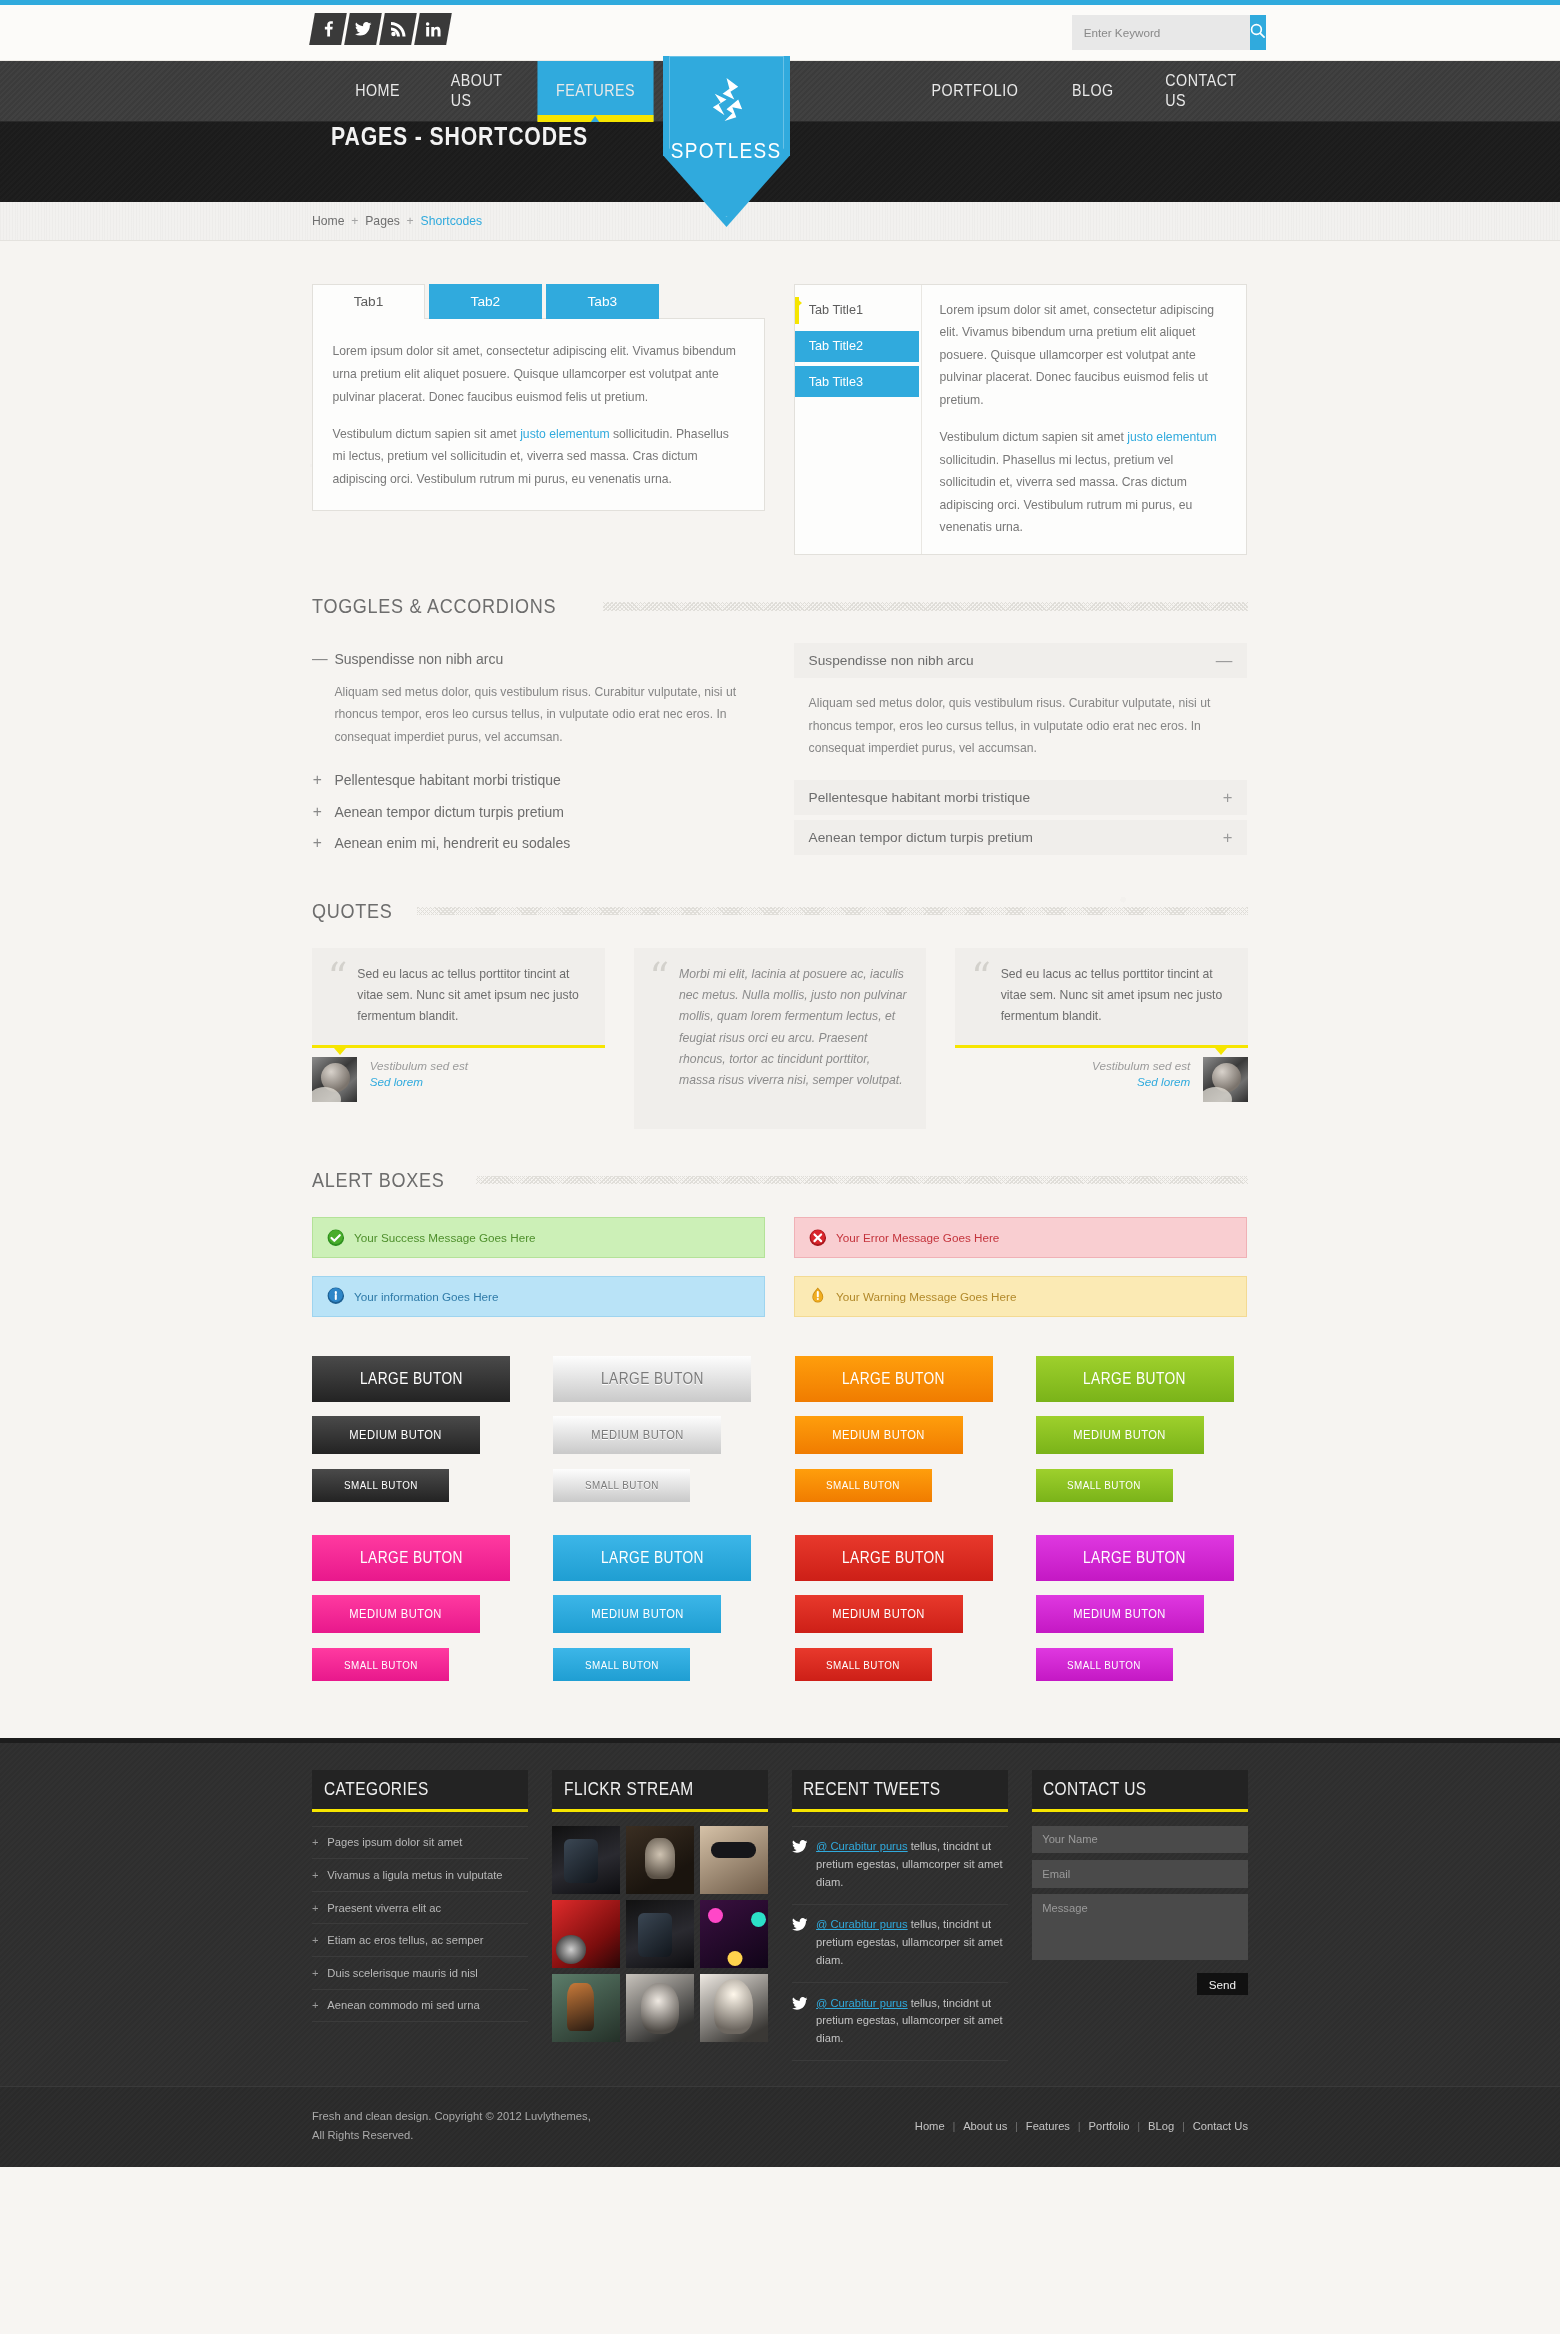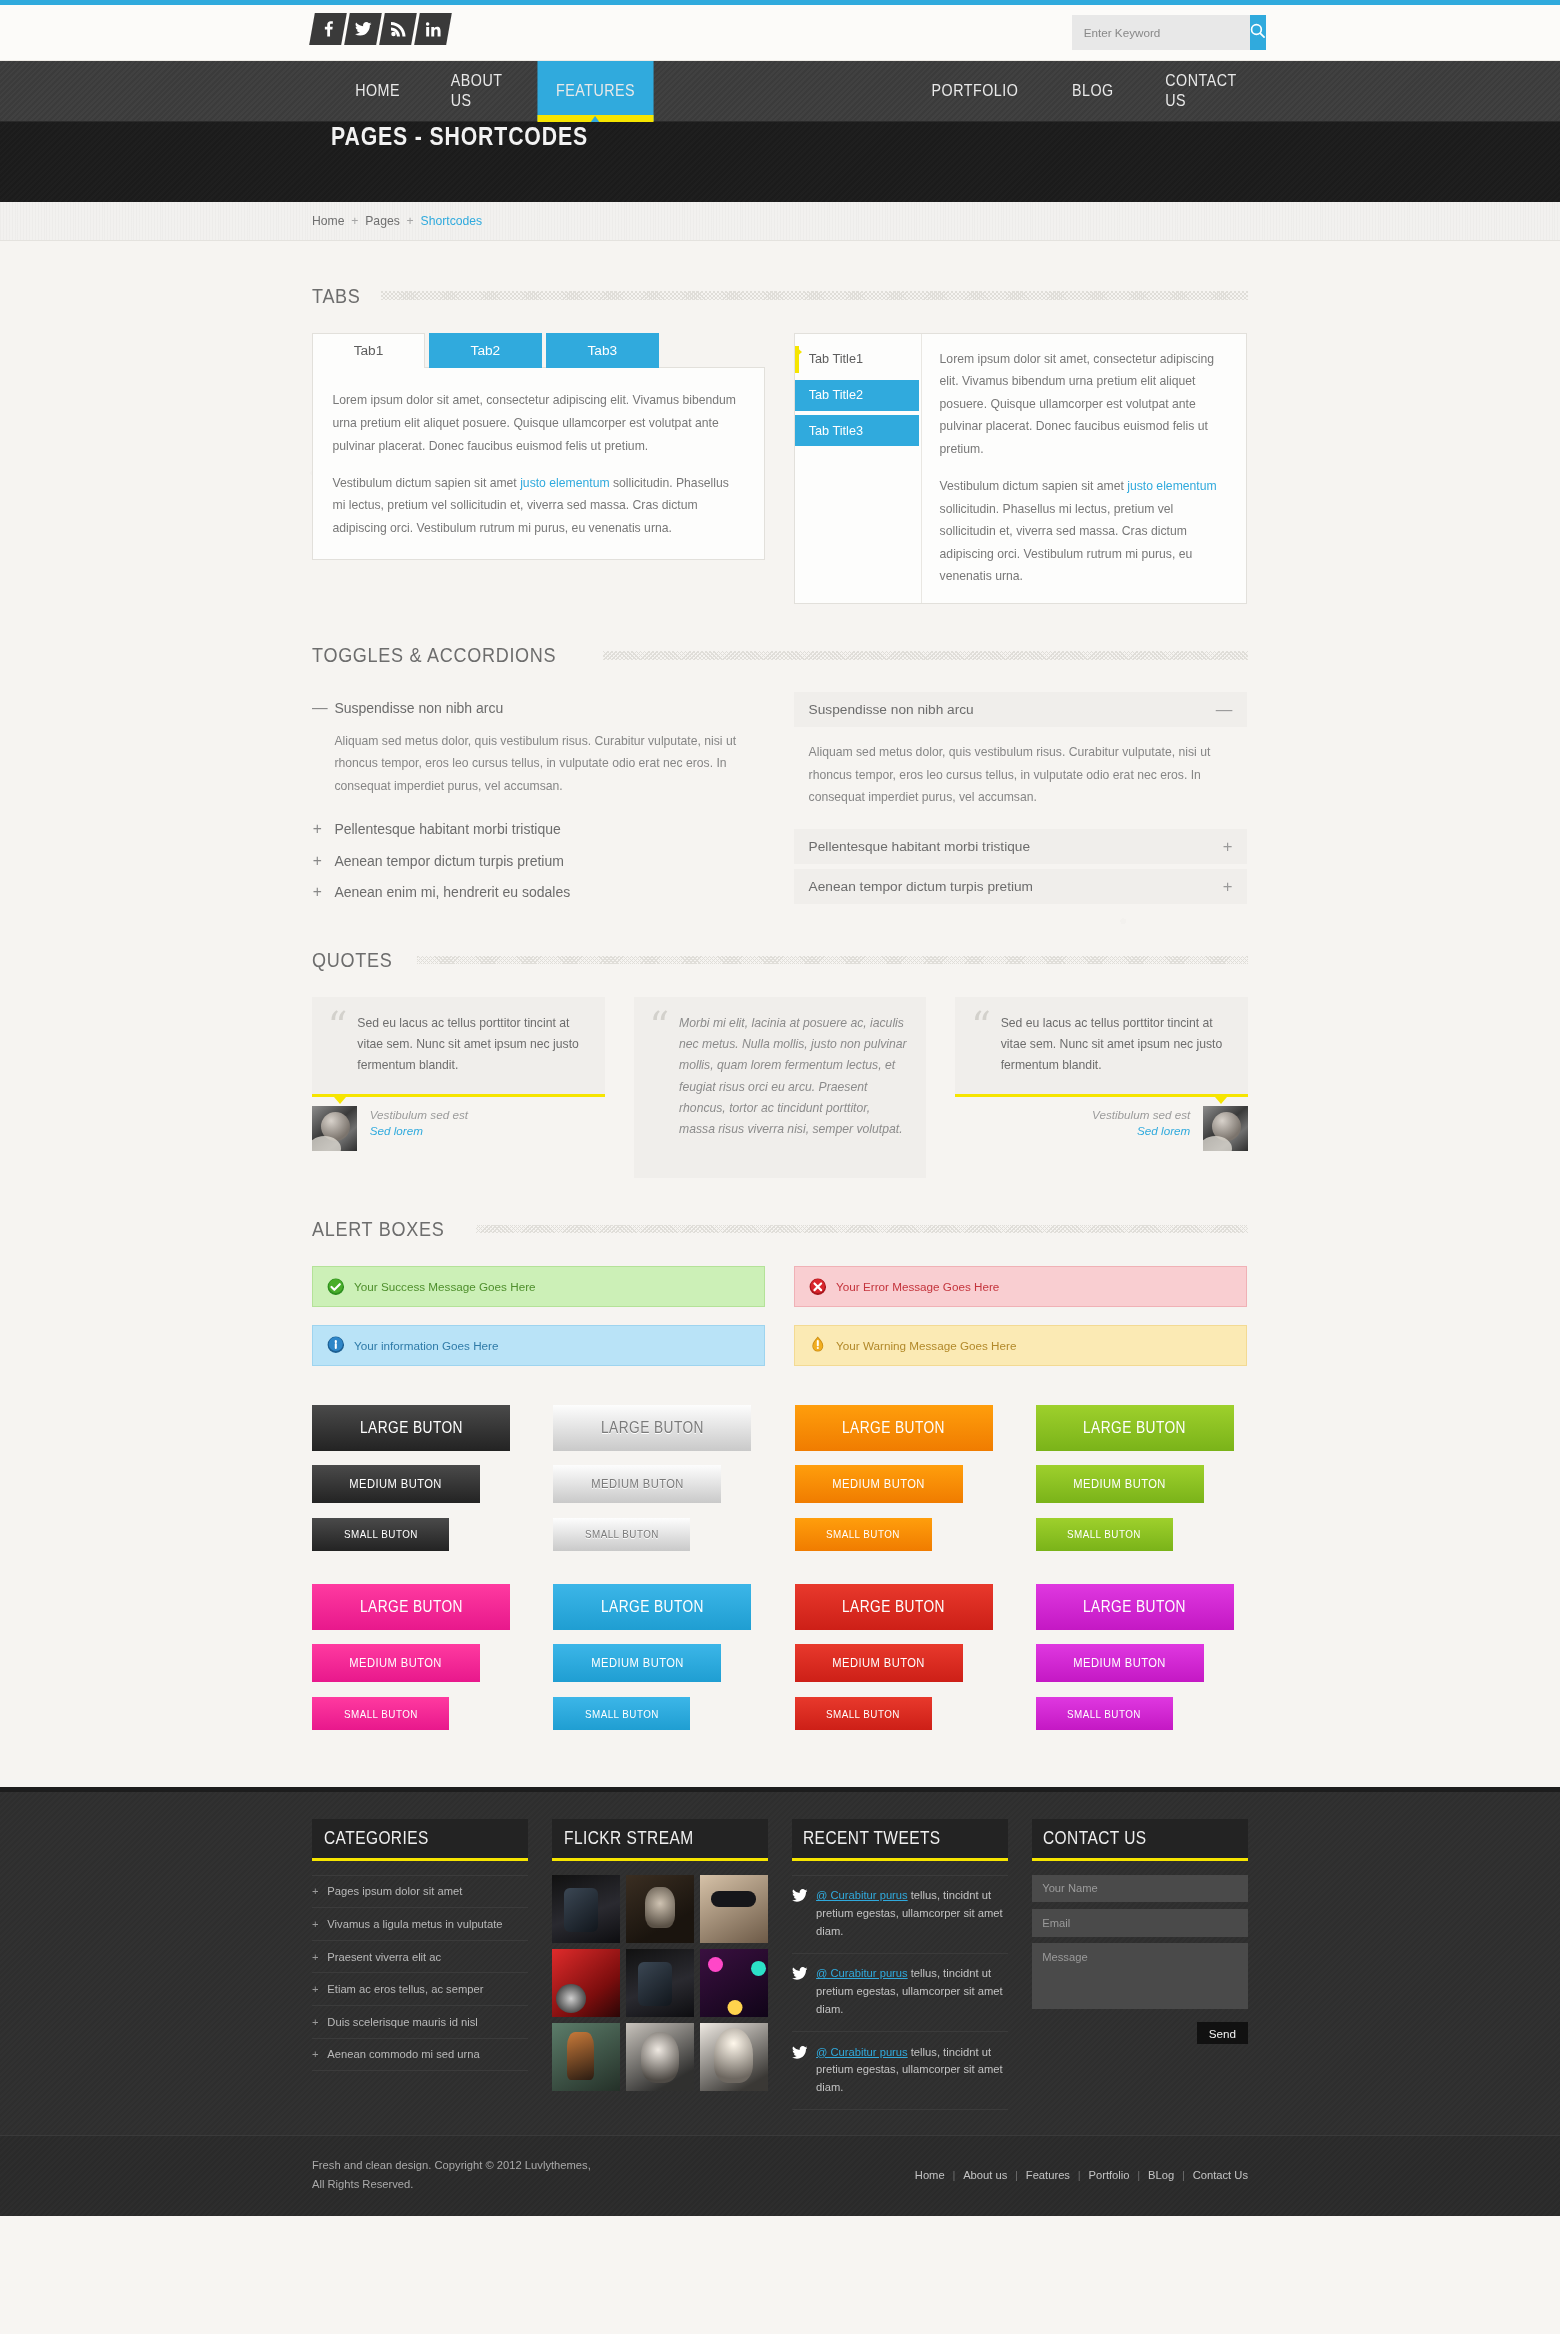--- a/index.html
+++ b/index.html
@@ -436,20 +436,32 @@
         <i class="notch"></i>
       </a>
     </div>
     <div class="nav-right">
       <a href="#" class="nav-item">PORTFOLIO</a>
       <a href="#" class="nav-item">BLOG</a>
       <a href="#" class="nav-item">CONTACT US</a>
     </div>
   </div>
 
+  <div class="logo-badge">
+    <div class="logo-shape">
+      <div class="logo-mark">
+        <svg width="43" height="51" viewBox="0 0 44 52">
+          <path fill="#fff" d="M22 2 L34 11 L26 16 L30 24 L18 18 L25 13 Z"></path>
+          <path fill="#fff" d="M10 18 L22 24 L14 29 L20 40 L8 32 L16 27 Z"></path>
+          <path fill="#fff" d="M34 24 L38 34 L28 32 L32 42 L20 46 L28 38 L22 34 Z"></path>
+        </svg>
+      </div>
+      <div class="logo-text">SPOTLESS</div>
+    </div>
+  </div>
 </div>
 
 <div class="page-title-bar">
   <div class="wrap">
     <h1 class="page-title">PAGES - SHORTCODES</h1>
   </div>
 </div>
 
 <div class="crumb-bar">
   <div class="wrap">
@@ -459,24 +471,20 @@
       <a href="#">Pages</a>
       <span class="sep">+</span>
       <span class="cur">Shortcodes</span>
     </nav>
   </div>
 </div>
 
 <div class="main">
   <div class="wrap">
 
-    <div class="sec-title">
-      <h2>TABS</h2>
-      <span class="rule"></span>
-    </div>
 
     <div class="row2 mb40">
       <div class="col tabset-h">
         <div class="tab-strip">
           <div class="tab-btn active">Tab1</div>
           <div class="tab-btn">Tab2</div>
           <div class="tab-btn">Tab3</div>
         </div>
         <div class="tab-panel">
           <p>Lorem ipsum dolor sit amet, consectetur adipiscing elit. Vivamus bibendum urna pretium elit aliquet posuere. Quisque ullamcorper est volutpat ante pulvinar placerat. Donec faucibus euismod felis ut pretium.</p>

